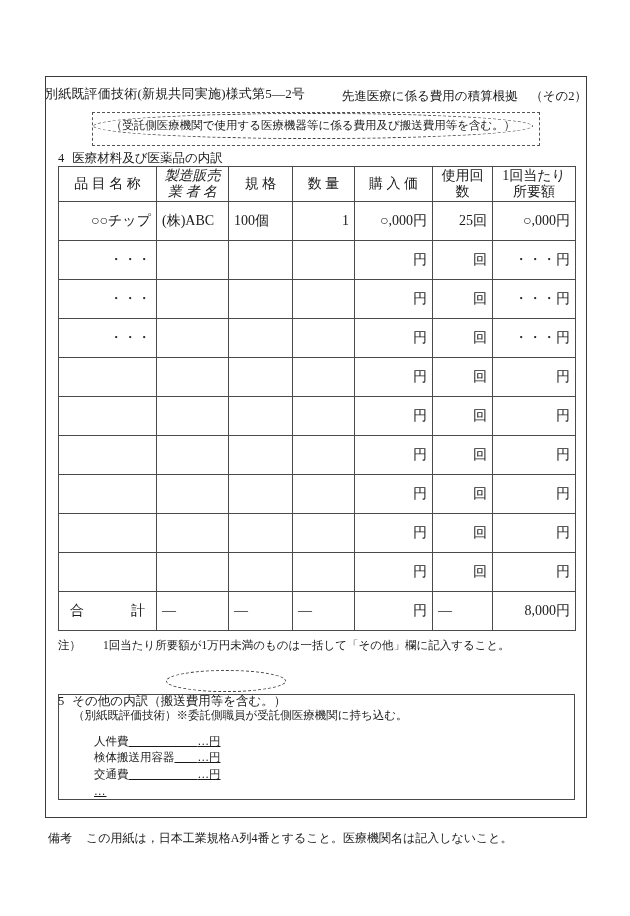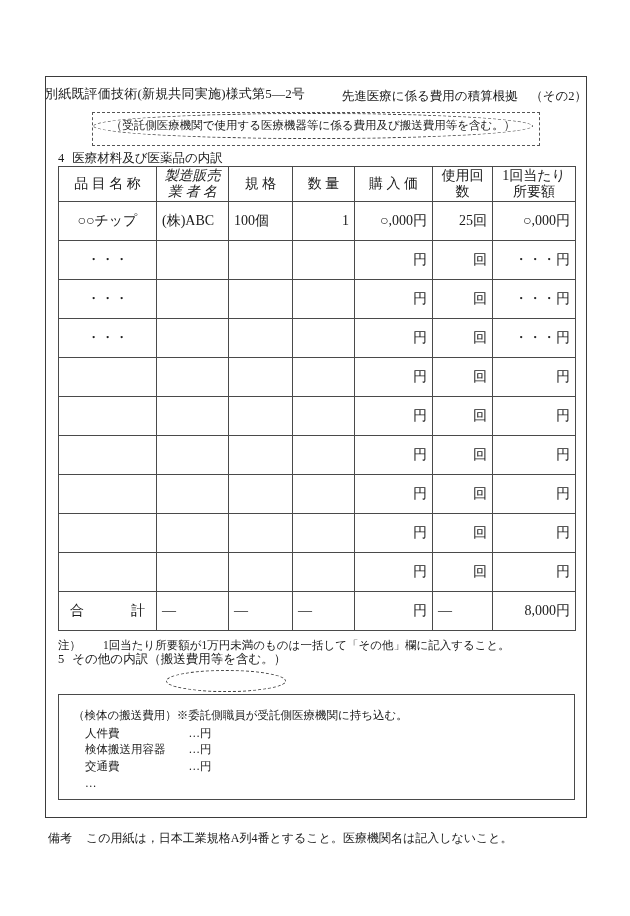--- a/index.html
+++ b/index.html
@@ -80,21 +80,21 @@
   }
 
   
   .section-head {
     position: absolute;
     font-size: 12.5px;
     white-space: nowrap;
   }
   .section-head .num { margin-right: 8px; }
   #sec4 { left: 58px; top: 150px; }
-  #sec5 { left: 58px; top: 651px; }
+  #sec5 { left: 58px; top: 693px; }
 
   
   .annot2-ellipse {
     position: absolute;
     left: 166px;
     top: 670px;
     width: 120px;
     height: 22px;
     border: 1px dashed #444;
     border-radius: 50%;
@@ -123,21 +123,21 @@
   .th-two-line { white-space: pre-line; font-style: italic; }
 
   col.c-name  { width: 98px; }
   col.c-maker { width: 72px; }
   col.c-spec  { width: 64px; }
   col.c-qty   { width: 62px; }
   col.c-price { width: 78px; }
   col.c-uses  { width: 60px; }
   col.c-per   { width: 83px; }
 
-  .a-left   { text-align: center; }
+  .a-left   { text-align: right; }
   .a-right  { text-align: right; }
   .a-center { text-align: left; }
 
   .spread {
     display: flex;
     justify-content: space-between;
     padding: 0 6px;
   }
 
   
@@ -158,23 +158,24 @@
     width: 517px;
     height: 106px;
     border: 1px solid #4a4a4a;
     box-sizing: border-box;
     padding: 12px 0 0 14px;
     font-size: 11.5px;
     line-height: 1.45;
   }
   .other-box .lead-line { margin-bottom: 1px; }
   .other-box ul {
-    margin: 0;
+    margin: 9px;
     padding: 0 0 0 12px;
     list-style: none;
+    text-decoration: underline;
   }
   .other-box li { white-space: pre; }
   .other-box .li-label { display: inline-block; }
   .other-box .dots-only { letter-spacing: 1px; }
 
   
   .footer-remark {
     position: absolute;
     left: 48px;
     top: 830px;
@@ -333,21 +334,21 @@
 <div class="table-note">
   <span class="lead">注）</span><span>1回当たり所要額が1万円未満のものは一括して「その他」欄に記入すること。</span>
 </div>
 
 <div class="section-head" id="sec5">
   <span class="num">5</span><span>その他の内訳</span><span>（搬送費用等を含む。）</span>
 </div>
 <div class="annot2-ellipse"></div>
 
 <div class="other-box">
-  <div class="lead-line">（検体の搬送費用）※委託側職員が受託側医療機関に持ち込む。</div>
+  <div class="lead-line">（別紙既評価技術）※委託側職員が受託側医療機関に持ち込む。</div>
   <ul id="other-items">
       <li><span class="li-label">人件費</span><span>　　　　　　</span><span>…円</span></li>
       <li><span class="li-label">検体搬送用容器</span><span>　　</span><span>…円</span></li>
       <li><span class="li-label">交通費</span><span>　　　　　　</span><span>…円</span></li>
       <li class="dots-only">…</li>
     </ul>
 </div>
 
 <div class="footer-remark">
   <span class="lead">備考</span><span>この用紙は，日本工業規格A列4番とすること。医療機関名は記入しないこと。</span>

